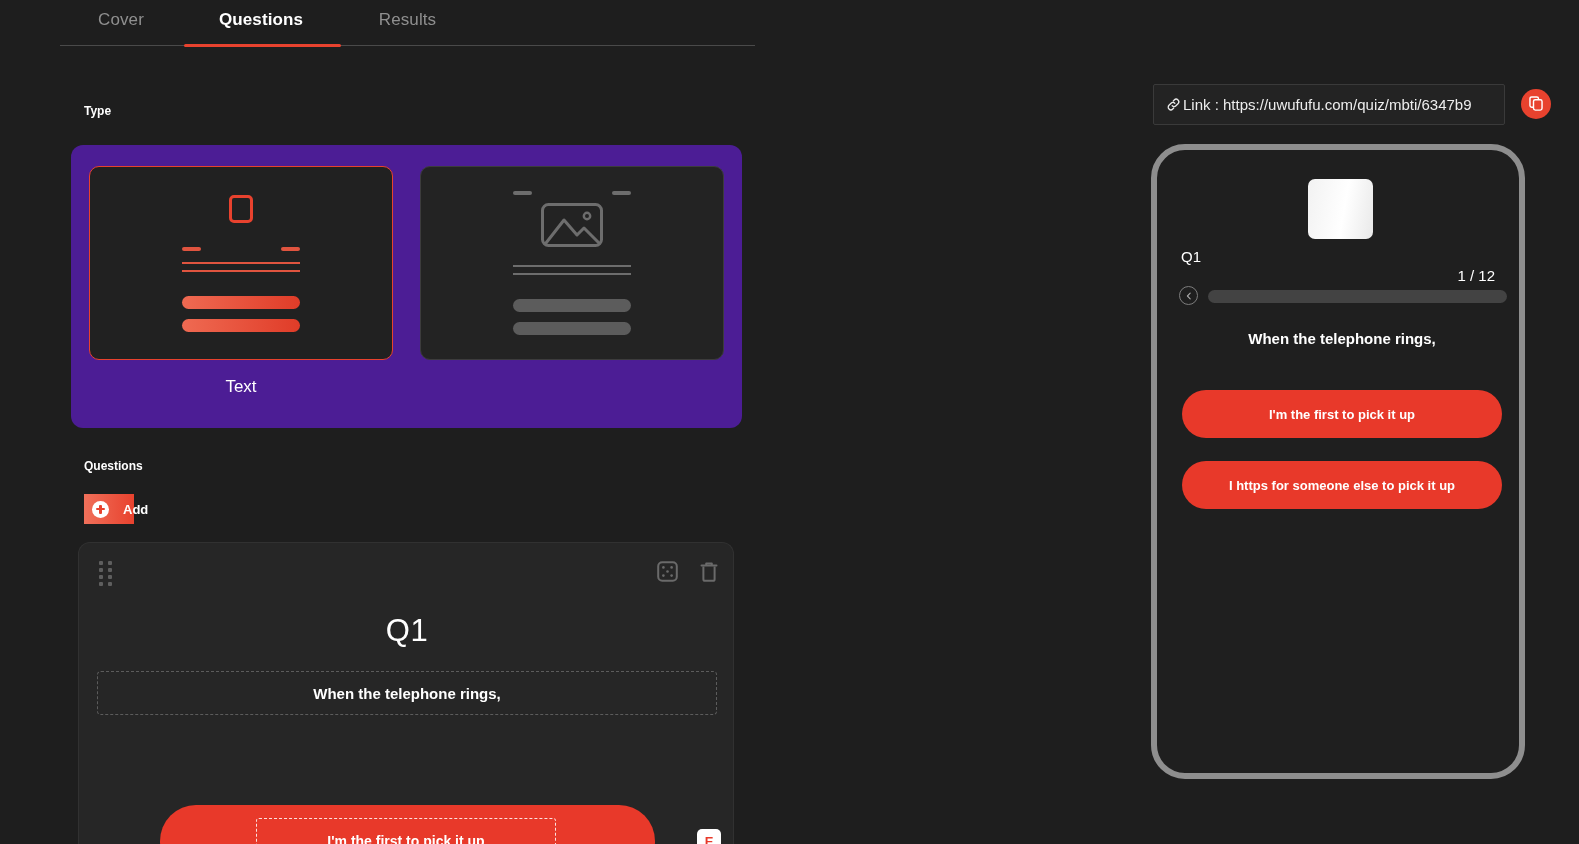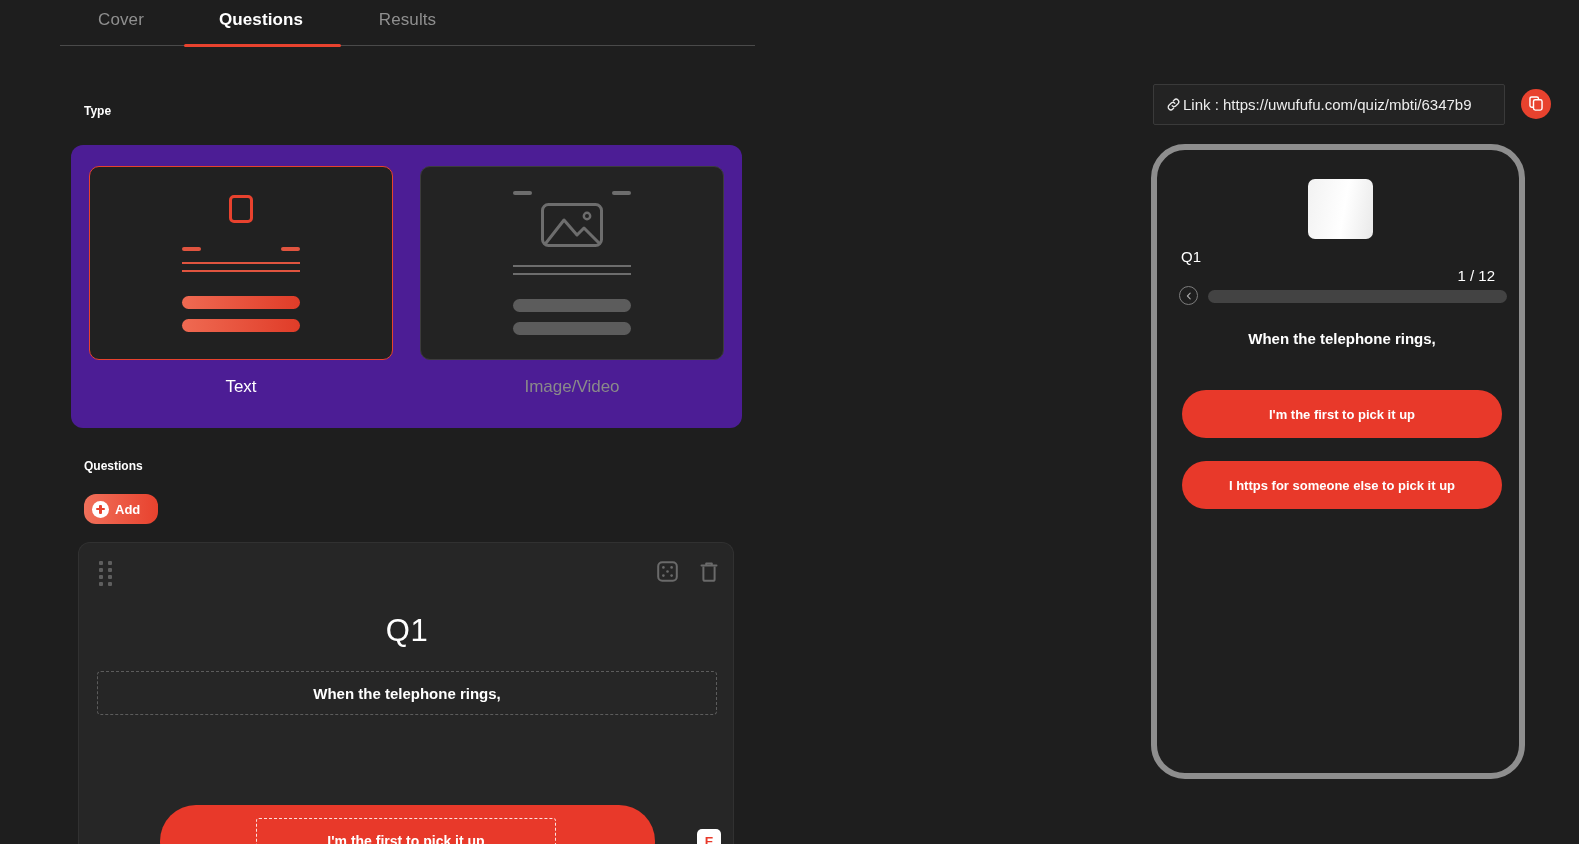--- a/index.html
+++ b/index.html
@@ -80,24 +80,24 @@
   .mglyph { width: 118px; display: flex; flex-direction: column; align-items: center; }
   .m-dashrow { width: 118px; display: flex; justify-content: space-between; margin-bottom: 8px; }
   .m-dash { width: 19px; height: 4px; border-radius: 2px; background: #6d6d6d; }
   .m-icon { margin-bottom: 14px; }
   .m-thin { width: 118px; height: 2px; background: #6d6d6d; margin-bottom: 6px; }
   .m-bar { width: 118px; height: 13px; border-radius: 7px; background: #5c5c5c; margin-top: 10px; }
   .m-bar.first { margin-top: 18px; }
 
   
   .add-btn {
-    position: absolute; left: 84px; top: 447px; width: 74px; height: 30px;
-    border-radius: 12px; border: none; cursor: pointer;
+    position: absolute; left: 84px; top: 447px; width: 50px; height: 30px;
+    border-radius: 0; border: none; cursor: pointer;
     background: linear-gradient(90deg,#f0705a,#e8422e);
-    display: flex; align-items: center; gap: 6px; padding-left: 8px;
+    display: flex; align-items: center; gap: 14px; padding-left: 8px;
   }
   .add-circle {
     width: 17px; height: 17px; border-radius: 50%; background: #ffffff;
     display: flex; align-items: center; justify-content: center; flex: 0 0 auto;
   }
   .add-plus-h { position: absolute; width: 9px; height: 2.2px; background: #e8422e; border-radius: 1px; }
   .add-plus-v { position: absolute; width: 2.2px; height: 9px; background: #e8422e; border-radius: 1px; }
   .add-text { font-size: 13px; font-weight: 700; color: #ffffff; }
 
   
@@ -250,21 +250,20 @@
             </svg>
           </div>
           <div class="m-thin"></div>
           <div class="m-thin"></div>
           <div class="m-bar first"></div>
           <div class="m-bar"></div>
         </div>
       </div>
 
       <div class="type-card-label sel">Text</div>
-      <div class="type-card-label unsel">Image/Video</div>
     </div>
 
     <div class="section-label lbl-questions">Questions</div>
 
     <button class="add-btn">
       <span class="add-circle">
         <span class="add-plus-h"></span>
           <span class="add-plus-v"></span>
       </span>
       <span class="add-text">Add</span>

